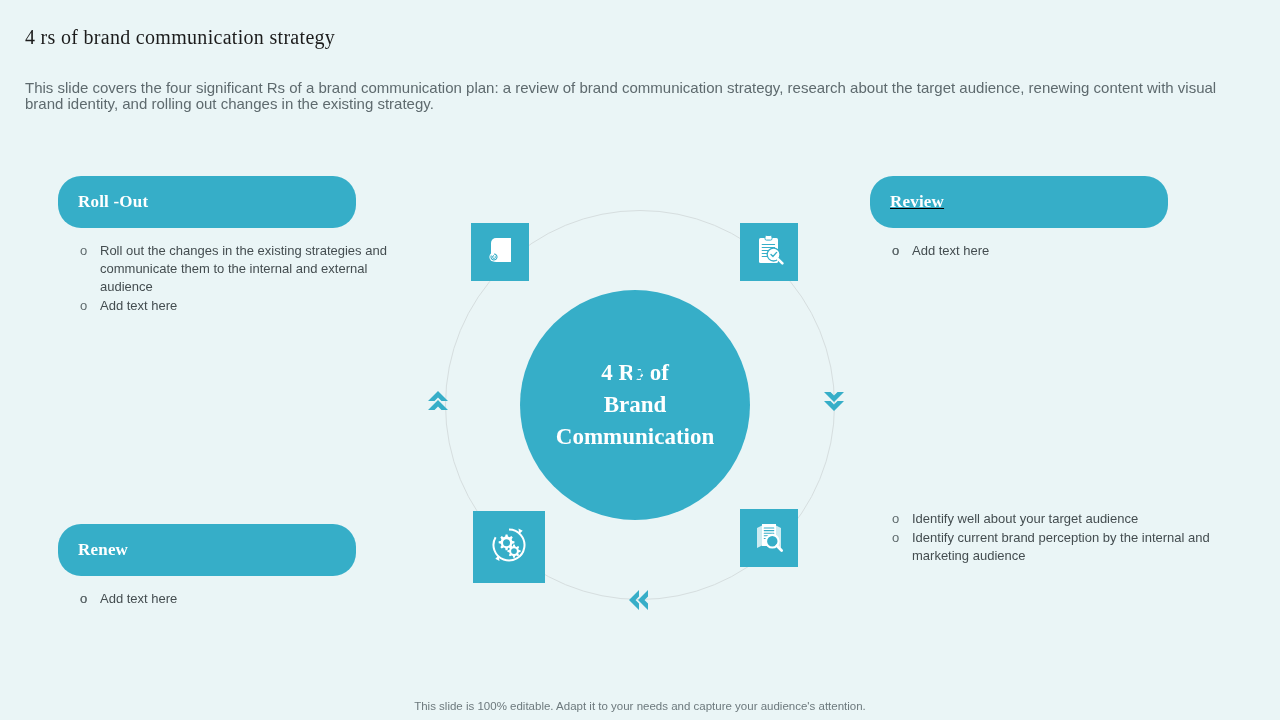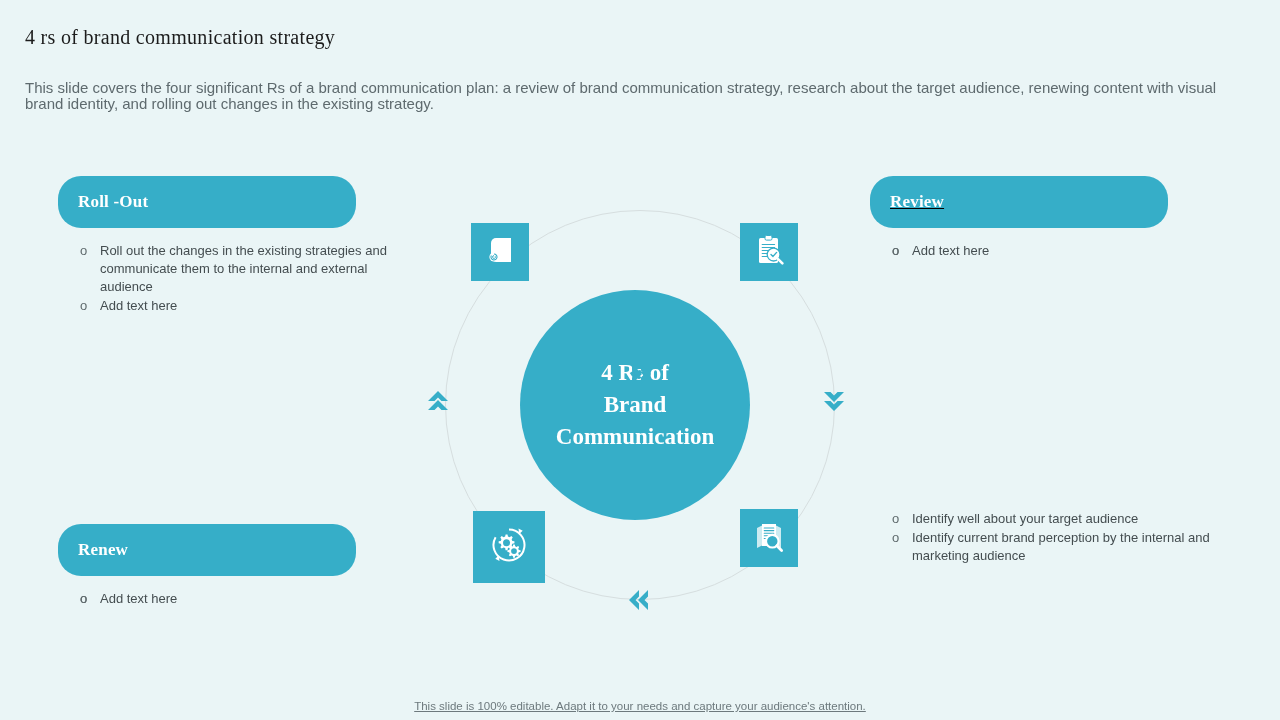--- a/index.html
+++ b/index.html
@@ -38,21 +38,20 @@
 
   
   .footer {
     position: absolute;
     left: 0;
     top: 700px;
     width: 1280px;
     text-align: center;
     font-size: 11.5px;
     color: #6d797d;
-    text-decoration: underline;
   }
 
   
   .block { position: absolute; width: 300px; }
   .block-tl { left: 58px;  top: 176px; }
   .block-tr { left: 870px; top: 176px; }
   .block-bl { left: 58px;  top: 524px; }
   .block-br { left: 870px; top: 496px; }
 
   .pill {

